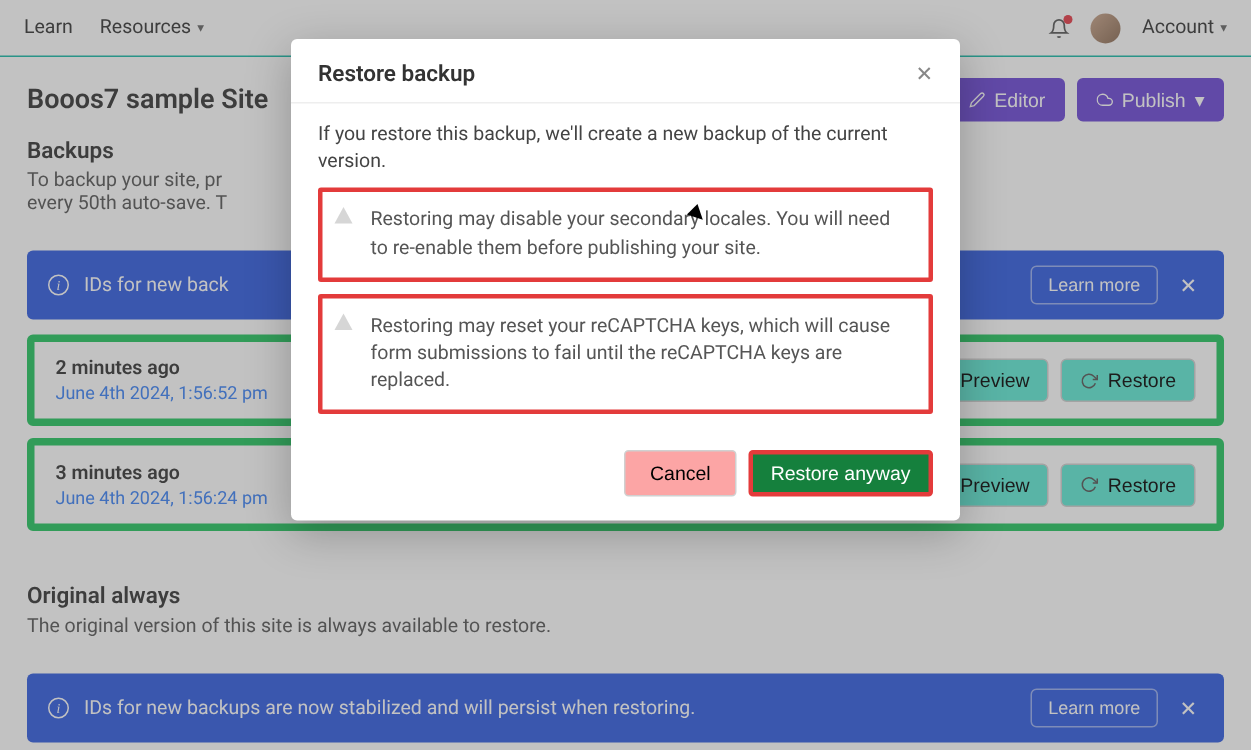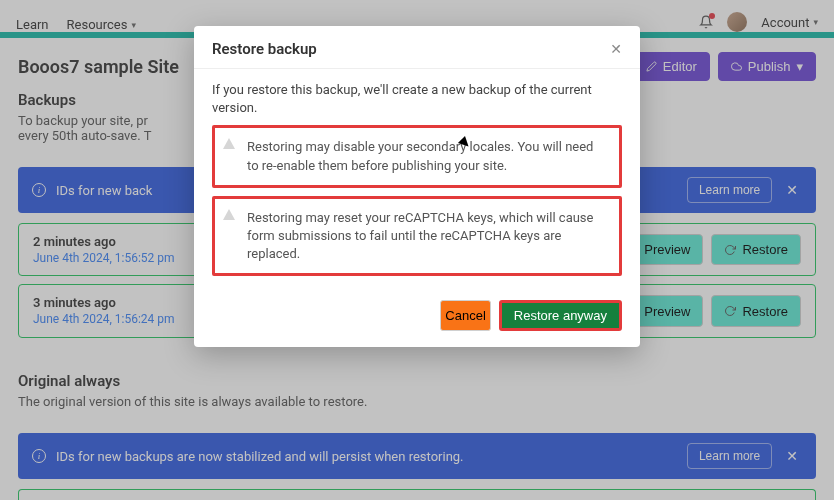--- a/index.html
+++ b/index.html
@@ -1,19 +1,19 @@
 <!DOCTYPE html>
 <html><head>
 <meta charset="utf-8">
 <style>
 * { box-sizing: border-box; margin: 0; padding: 0; }
 body { font-family: -apple-system, BlinkMacSystemFont, "Segoe UI", Roboto, sans-serif; font-size: 13px; color: #333; background: #fff; width: 834px; height: 500px; overflow: hidden; position: relative; }
 
 
-.topnav { height: 38px; display: flex; align-items: flex-end; padding: 0 16px; border-bottom: 6px solid #14b8a6; gap: 18px; }
+.topnav { height: 38px; display: flex; align-items: center; padding: 0 16px; border-bottom: 1px solid #14b8a6; gap: 18px; }
 .topnav .nav-left { display: flex; gap: 18px; align-items: center; }
 .topnav .nav-item { font-size: 13px; color: #333; cursor: pointer; display: flex; align-items: center; gap: 4px; }
 .topnav .nav-right { margin-left: auto; display: flex; align-items: center; gap: 14px; }
 .topnav .chev { font-size: 9px; color: #666; }
 .notif { position: relative; font-size: 14px; color: #555; }
 .notif .dot { position: absolute; top: -2px; right: -2px; width: 6px; height: 6px; background: #e63946; border-radius: 50%; }
 .avatar { width: 20px; height: 20px; border-radius: 50%; background: linear-gradient(135deg, #c9a48a, #8a6a52); }
 
 
 .header-row { display: flex; align-items: center; padding: 14px 18px 10px; gap: 8px; }
@@ -28,21 +28,21 @@
 .section-desc { font-size: 13px; color: #555; }
 
 
 .banner { background: #2f5be0; color: #fff; border-radius: 4px; margin: 10px 18px; padding: 10px 14px; display: flex; align-items: center; gap: 10px; font-size: 13px; }
 .banner .banner-text { flex: 1; }
 .banner .learn-btn { border: 1px solid rgba(255,255,255,0.5); background: transparent; color: #fff; border-radius: 4px; padding: 5px 11px; font-size: 12px; cursor: pointer; }
 .banner .close { cursor: pointer; font-size: 14px; padding: 0 4px; }
 .info-icn { width: 14px; height: 14px; border: 1.5px solid #fff; border-radius: 50%; display: inline-flex; align-items: center; justify-content: center; font-size: 9px; font-style: italic; font-family: Georgia, serif; }
 
 
-.backup-row { border: 1px solid #22c55e; border-radius: 4px; margin: 8px 18px; padding: 10px 14px; display: flex; gap: 20px; }
+.backup-row { border: 5px solid #22c55e; border-radius: 4px; margin: 8px 18px; padding: 10px 14px; display: flex; gap: 20px; align-items: center; }
 .backup-time { width: 210px; }
 .backup-time .ago { font-weight: 600; font-size: 13px; }
 .backup-time .date { color: #3b82f6; font-size: 12px; margin-top: 2px; }
 .backup-meta { flex: 1; }
 .backup-meta .type { font-weight: 600; font-size: 13px; }
 .backup-meta .stats { color: #777; font-size: 12px; margin-top: 3px; display: flex; gap: 12px; }
 .backup-meta .stats span { display: inline-flex; align-items: center; gap: 4px; }
 .backup-actions { display: flex; gap: 8px; }
 
 .icn-sm { font-size: 11px; color: #888; }
@@ -53,21 +53,21 @@
 
 .modal { width: 446px; background: #fff; border-radius: 4px; box-shadow: 0 8px 30px rgba(0,0,0,0.25); overflow: hidden; }
 .modal-head { padding: 14px 18px 10px; display: flex; align-items: center; border-bottom: 1px solid #eee; }
 .modal-title { font-size: 15px; font-weight: 600; }
 .modal-close { margin-left: auto; cursor: pointer; color: #888; font-size: 14px; }
 .modal-body { padding: 12px 18px 8px; font-size: 13px; color: #444; }
 .modal-desc { line-height: 1.4; }
 .warn-box { border: 3px solid #e33b3b; border-radius: 2px; padding: 10px 12px 10px 32px; margin: 8px 0; position: relative; line-height: 1.4; color: #555; }
 .warn-box .warn-icn { position: absolute; left: 8px; top: 10px; width: 0; height: 0; border-left: 6px solid transparent; border-right: 6px solid transparent; border-bottom: 11px solid #d6d6d6; }
 .modal-foot { padding: 8px 18px 16px; display: flex; justify-content: flex-end; gap: 8px; }
-.btn-cancel { border: 1px solid #d0d0d0; background: #f97316; border-radius: 3px; padding: 6px 4px; font-size: 13px; cursor: pointer; }
+.btn-cancel { border: 1px solid #d0d0d0; background: #fca5a5; border-radius: 3px; padding: 6px 16px; font-size: 13px; cursor: pointer; }
 .btn-primary { background: #15803d; color: #fff; border: 3px solid #e33b3b; border-radius: 3px; padding: 5px 12px; font-size: 13px; cursor: pointer; }
 
 .cursor-img { position: absolute; left: 460px; top: 138px; width: 0; height: 0; border-left: 5px solid transparent; border-right: 5px solid transparent; border-top: 10px solid #000; transform: rotate(-45deg); z-index: 1000; }
 
 svg { display: block; }
 </style>
 </head>
 <body>
 
 <div class="topnav">

